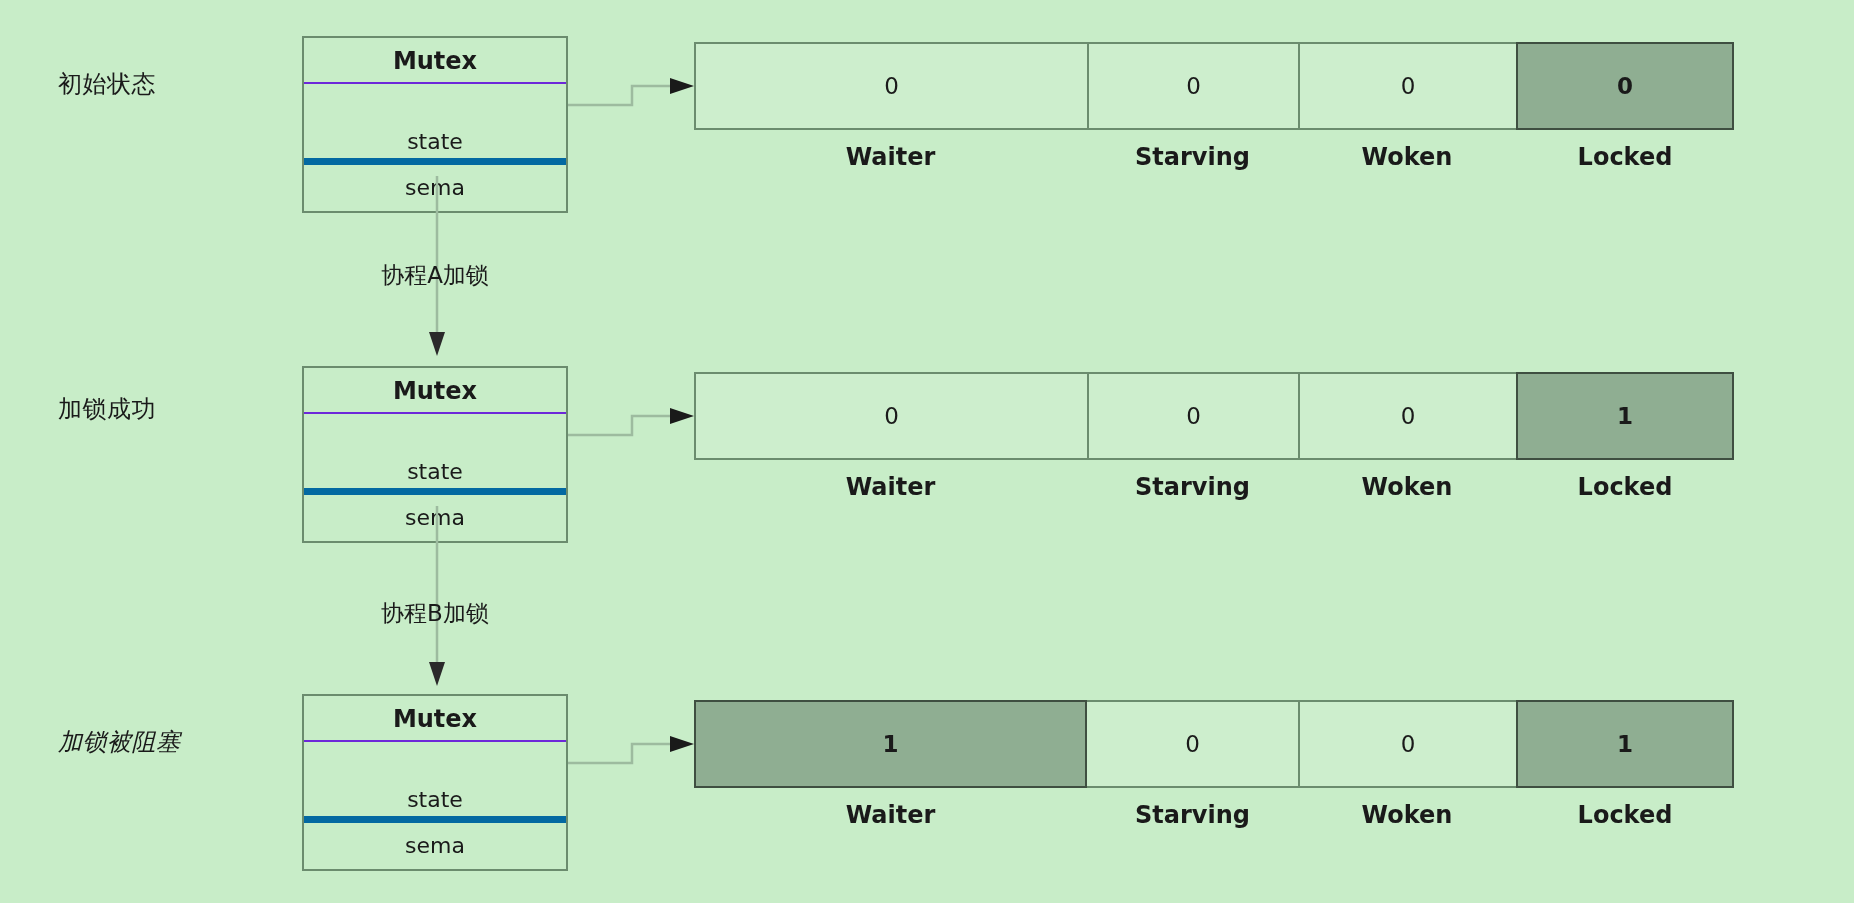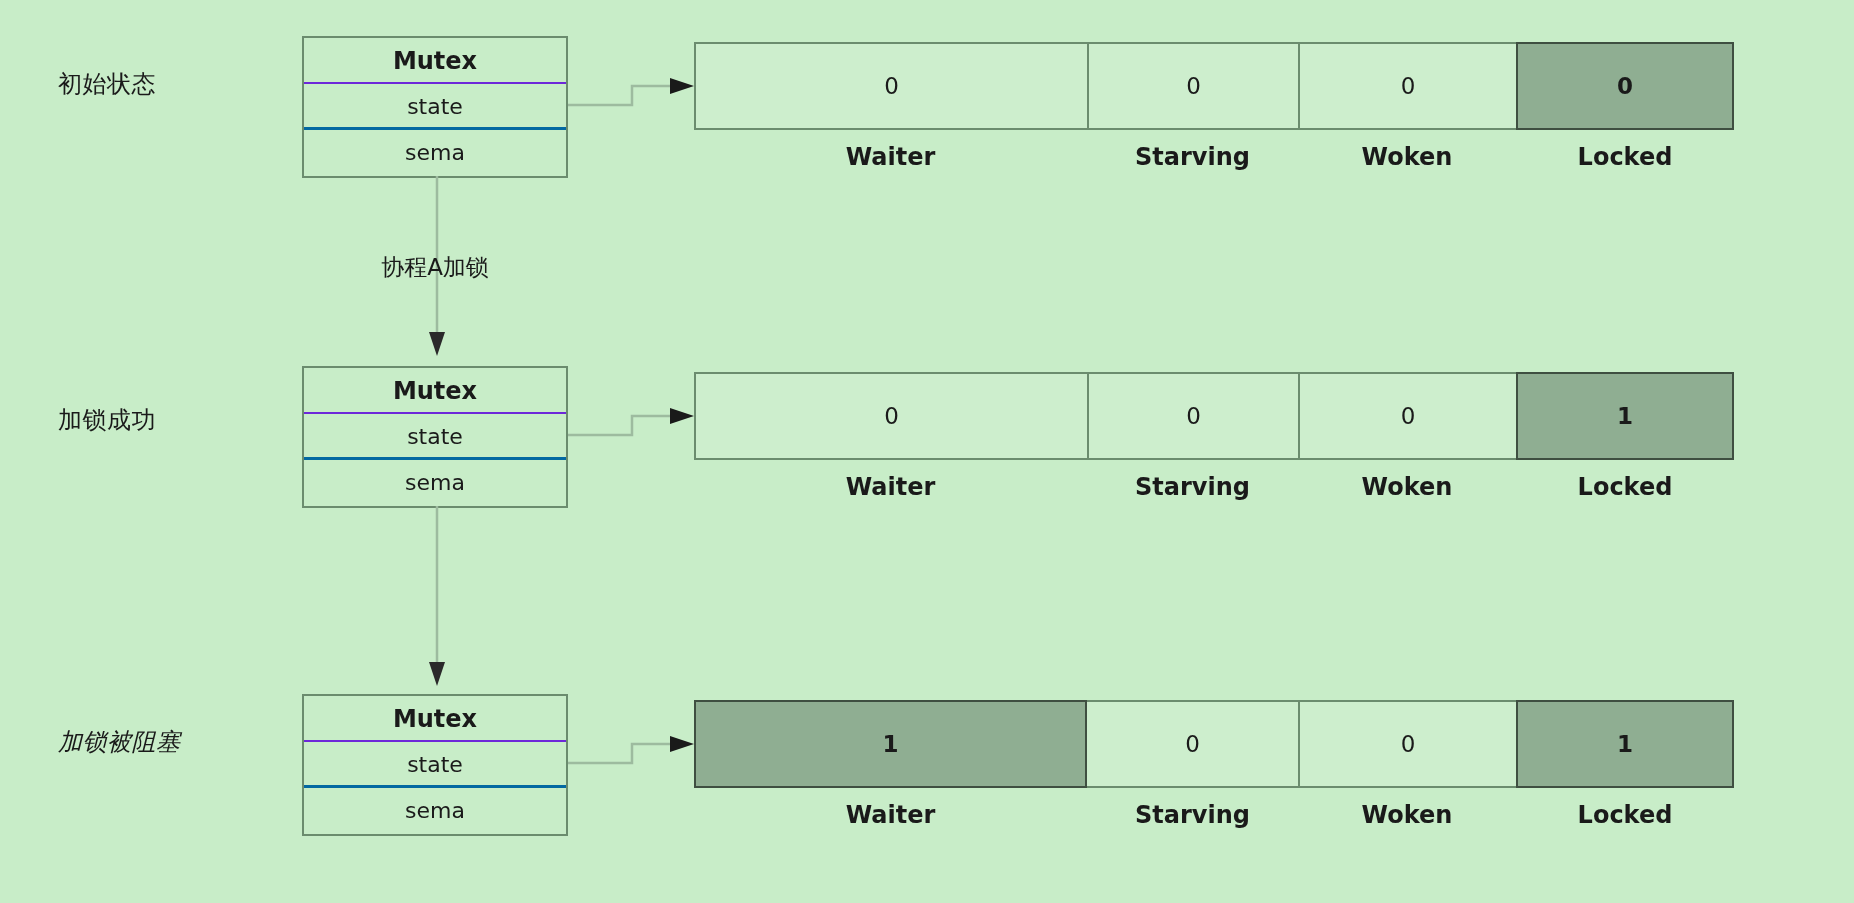--- a/index.html
+++ b/index.html
@@ -47,21 +47,22 @@
   }
   .mutex-row.title {
     font-weight: bold;
     font-size: 24px;
     border-bottom: 2px solid #6d28d9;
   }
   .mutex-row.field {
     font-size: 22px;
   }
   .mutex-row.field.divided {
-    border-bottom: 3px solid #0369a1;
+    border-bottom: 7px solid #0369a1;
+    margin-top: 35px;
   }
 
   
   .value-table {
     position: absolute;
     display: flex;
     height: 88px;
     box-sizing: border-box;
   }
   .value-cell {
@@ -153,23 +154,23 @@
     <div class="caption-cell" style="width:393px;">Waiter</div>
     <div class="caption-cell" style="width:211px;">Starving</div>
     <div class="caption-cell" style="width:218px;">Woken</div>
     <div class="caption-cell" style="width:218px;">Locked</div>
   </div>
 
   <svg class="transition-arrow" style="left:425px; top:176px;" width="24" height="180">
     <line x1="12" y1="0" x2="12" y2="160" stroke="#9dbb9f" stroke-width="2.5"></line>
     <polygon points="4,156 20,156 12,180" fill="#2a2a2a"></polygon>
   </svg>
-  <div class="transition-label" style="left:310px; top:252px; width:250px;">协程A加锁</div>
-
-  <div class="stage-label" style="left:58px; top:404px;">加锁成功</div>
+  <div class="transition-label" style="left:310px; top:260px; width:250px;">协程A加锁</div>
+
+  <div class="stage-label" style="left:58px; top:393px;">加锁成功</div>
 
   <div class="mutex-box" style="left:302px; top:366px;">
     <div class="mutex-row title">Mutex</div>
     <div class="mutex-row field divided">state</div>
     <div class="mutex-row field">sema</div>
   </div>
 
   <svg class="connector" style="left:560px; top:390px;" width="150" height="70">
     <path d="M 8 45 L 72 45 L 72 26 L 110 26" fill="none" stroke="#9dbb9f" stroke-width="2.5"></path>
     <polygon points="110,18 134,26 110,34" fill="#1a1a1a"></polygon>
@@ -186,20 +187,21 @@
     <div class="caption-cell" style="width:393px;">Waiter</div>
     <div class="caption-cell" style="width:211px;">Starving</div>
     <div class="caption-cell" style="width:218px;">Woken</div>
     <div class="caption-cell" style="width:218px;">Locked</div>
   </div>
 
   <svg class="transition-arrow" style="left:425px; top:506px;" width="24" height="180">
     <line x1="12" y1="0" x2="12" y2="160" stroke="#9dbb9f" stroke-width="2.5"></line>
     <polygon points="4,156 20,156 12,180" fill="#2a2a2a"></polygon>
   </svg>
+  <div class="transition-label" style="left:310px; top:598px; width:250px;">协程B加锁</div>
 
   <div class="stage-label" style="left:58px; top:726px;font-style:italic;">加锁被阻塞</div>
 
   <div class="mutex-box" style="left:302px; top:694px;">
     <div class="mutex-row title">Mutex</div>
     <div class="mutex-row field divided">state</div>
     <div class="mutex-row field">sema</div>
   </div>
 
   <svg class="connector" style="left:560px; top:718px;" width="150" height="70">

